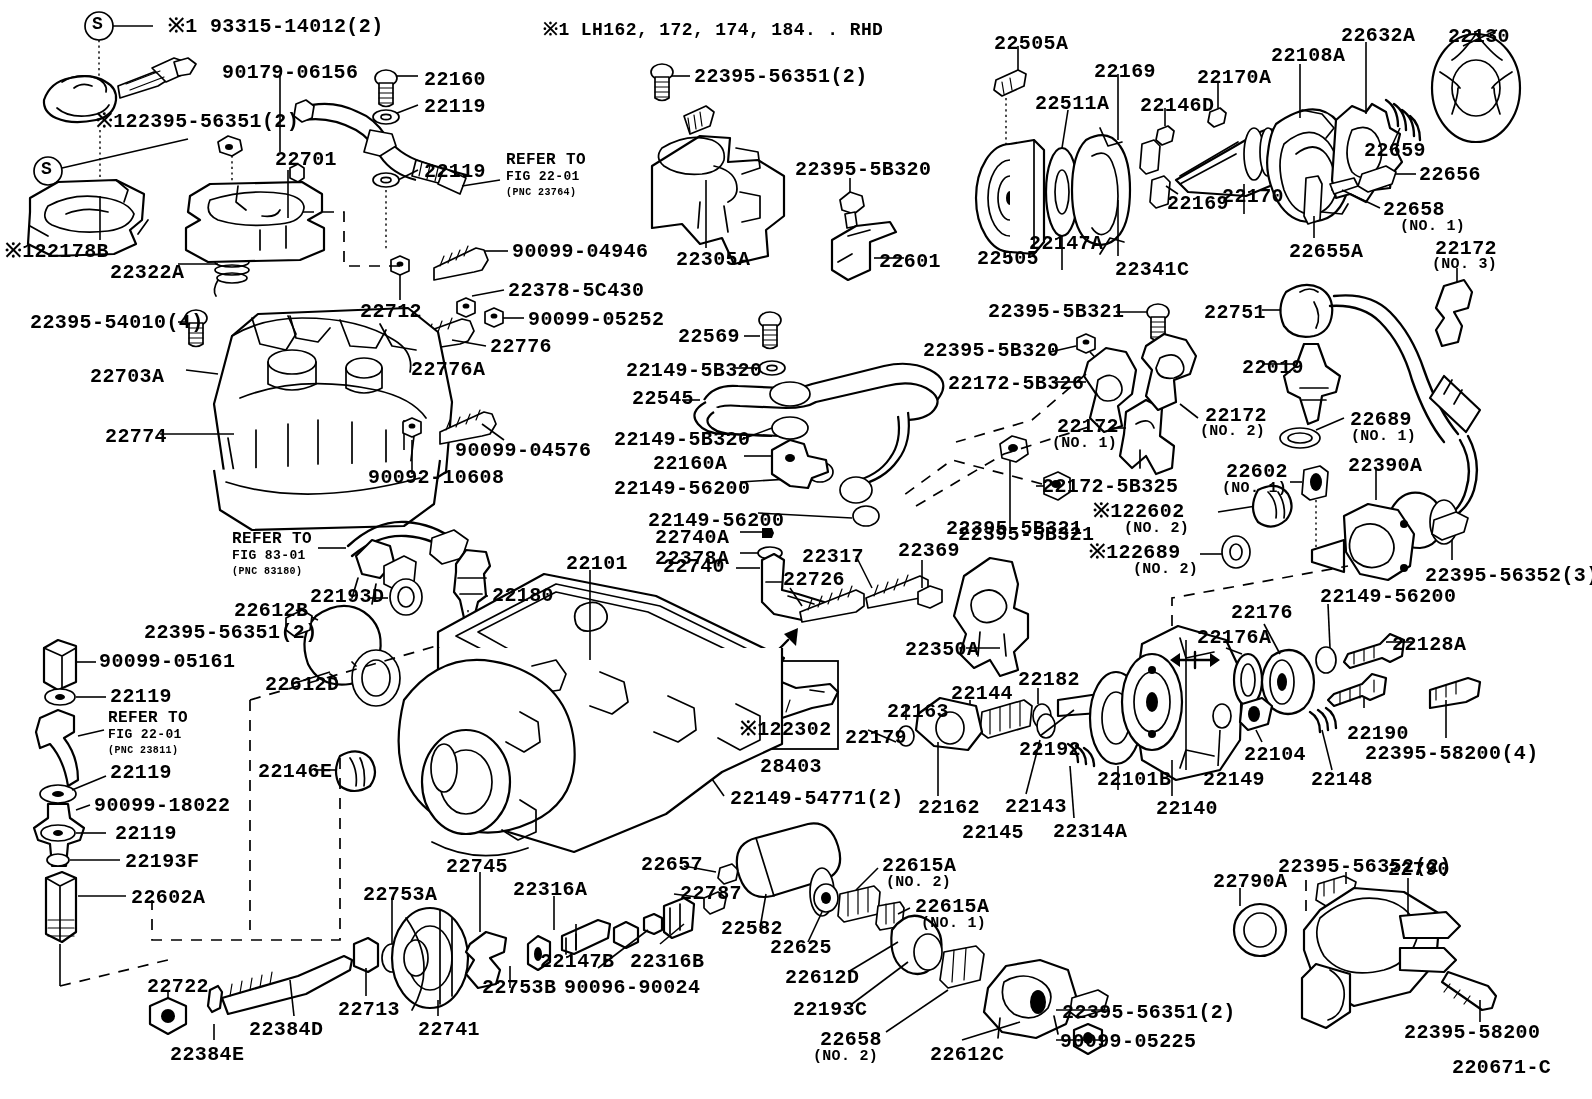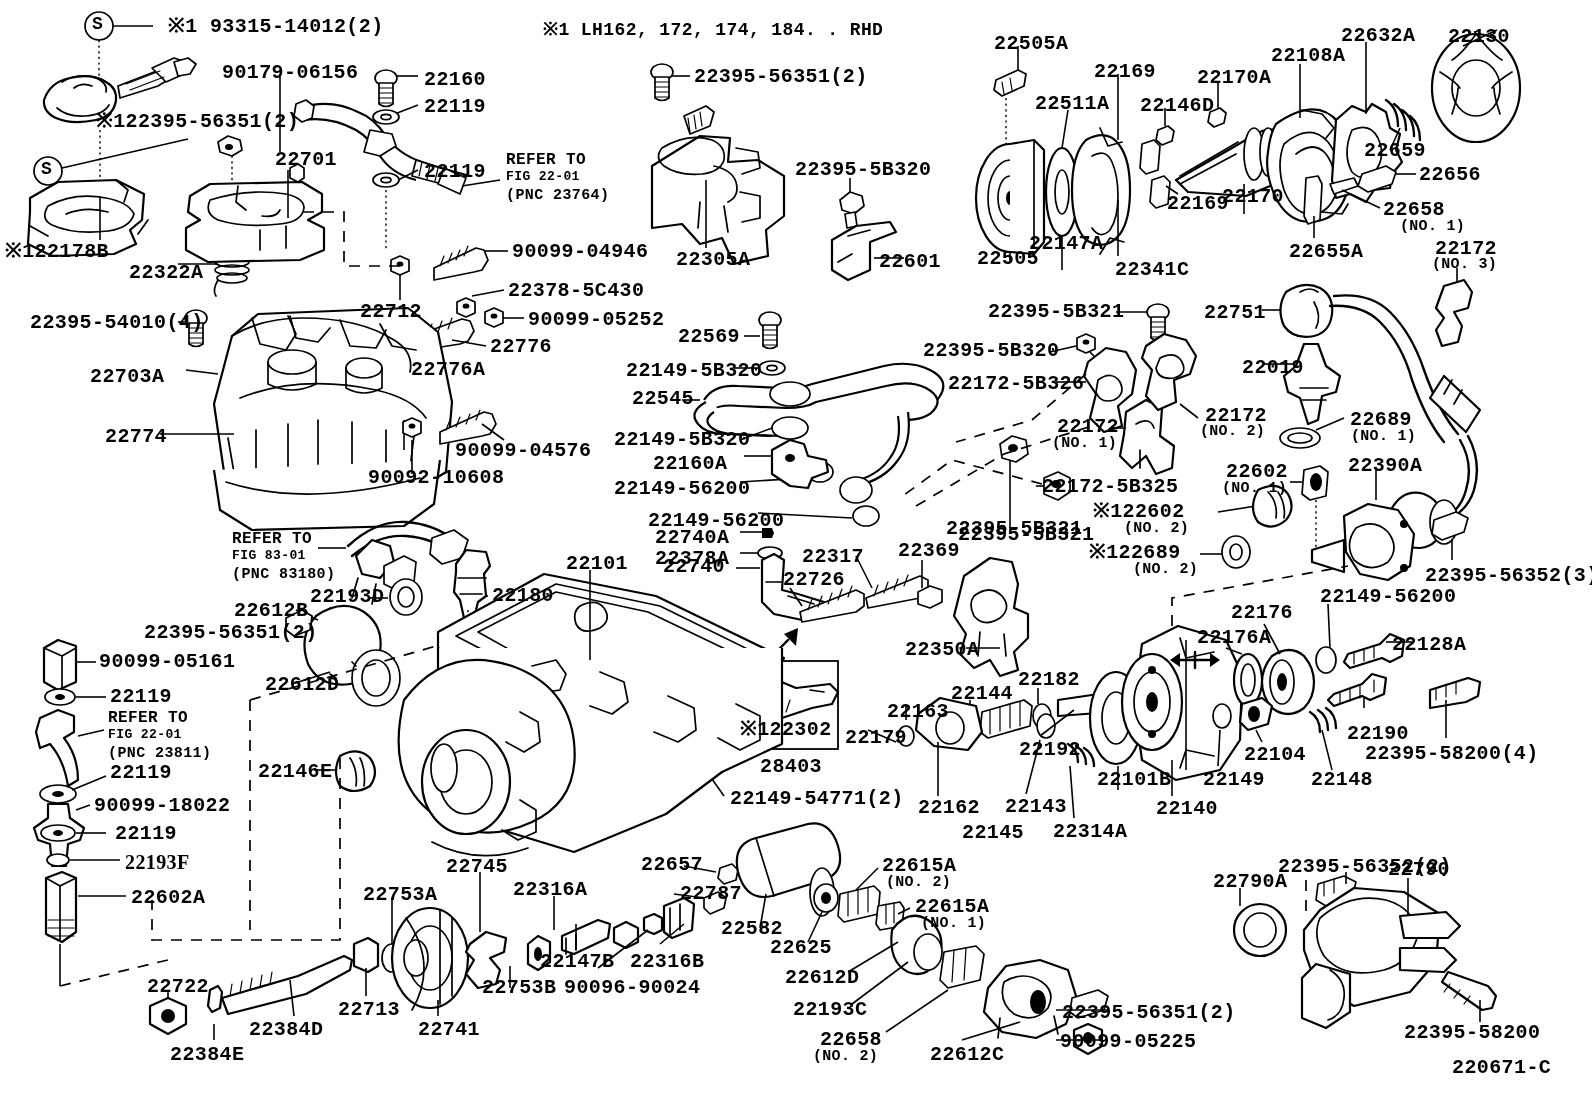--- a/index.html
+++ b/index.html
@@ -18,21 +18,21 @@
     font-weight:bold;
     color:#000;
     white-space:pre;
     line-height:1.04;
     letter-spacing:0.4px;
   }
   .s20{font-size:20px;}
   .s18{font-size:18px;}
   .s17{font-size:13px;}
   .s16{font-size:16px;}
-  .s15{font-size:15px;}
+  .s15{font-size:10px;}
   .sub{font-size:15px;font-weight:bold;letter-spacing:0.3px;}
 </style>
 </head>
 <body>
 
 <div id="sheet">
 
   <svg id="artlayer" viewBox="0 0 1592 1099" xmlns="http://www.w3.org/2000/svg">
     <defs>
       <style>
@@ -648,21 +648,21 @@
       <div class="lbl s20" style="left: 222px; top: 63px;">90179-06156</div>
       <div class="lbl s20" style="left: 96px; top: 112px;">※122395-56351(2)</div>
       <div class="lbl s20" style="left: 275px; top: 150px;">22701</div>
       <div class="lbl s20" style="left: 424px; top: 70px;">22160</div>
       <div class="lbl s20" style="left: 424px; top: 97px;">22119</div>
       <div class="lbl s16" style="left: 506px; top: 152px;">REFER TO</div>
       <div class="lbl s17" style="left: 506px; top: 170px;">FIG 22-01</div>
       <div class="lbl s15" style="left: 506px; top: 188px;">(PNC 23764)</div>
       <div class="lbl s20" style="left: 424px; top: 162px;">22119</div>
       <div class="lbl s20" style="left: 5px; top: 242px;">※122178B</div>
-      <div class="lbl s20" style="left: 110px; top: 263px; margin-left: 19px;">22322A</div>
+      <div class="lbl s20" style="left: 110px; top: 263px;">22322A</div>
       <div class="lbl s20" style="left: 30px; top: 313px;">22395-54010(4)</div>
       <div class="lbl s20" style="left: 90px; top: 367px;">22703A</div>
       <div class="lbl s20" style="left: 105px; top: 427px;">22774</div>
       <div class="lbl s20" style="left: 360px; top: 302px;">22712</div>
       <div class="lbl s20" style="left: 508px; top: 281px;">22378-5C430</div>
       <div class="lbl s20" style="left: 528px; top: 310px;">90099-05252</div>
       <div class="lbl s20" style="left: 490px; top: 337px;">22776</div>
       <div class="lbl s20" style="left: 411px; top: 360px;">22776A</div>
       <div class="lbl s20" style="left: 512px; top: 242px;">90099-04946</div>
       <div class="lbl s20" style="left: 455px; top: 441px;">90099-04576</div>
@@ -761,21 +761,21 @@
       <div class="lbl s20" style="left: 492px; top: 586px;">22180</div>
       <div class="lbl s20" style="left: 566px; top: 554px;">22101</div>
       <div class="lbl s20" style="left: 99px; top: 652px;">90099-05161</div>
       <div class="lbl s20" style="left: 110px; top: 687px;">22119</div>
       <div class="lbl s16" style="left: 108px; top: 710px;">REFER TO</div>
       <div class="lbl s17" style="left: 108px; top: 728px;">FIG 22-01</div>
       <div class="lbl s15" style="left: 108px; top: 746px;">(PNC 23811)</div>
       <div class="lbl s20" style="left: 110px; top: 763px;">22119</div>
       <div class="lbl s20" style="left: 94px; top: 796px;">90099-18022</div>
       <div class="lbl s20" style="left: 115px; top: 824px;">22119</div>
-      <div class="lbl s20" style="left: 125px; top: 852px; font-family: Liberation Serif, serif;">22193F</div>
+      <div class="lbl s20" style="left: 125px; top: 852px;">22193F</div>
       <div class="lbl s20" style="left: 131px; top: 888px;">22602A</div>
       <div class="lbl s20" style="left: 258px; top: 762px;">22146E</div>
       <div class="lbl s20" style="left: 147px; top: 977px;">22722</div>
       <div class="lbl s20" style="left: 249px; top: 1020px;">22384D</div>
       <div class="lbl s20" style="left: 170px; top: 1045px;">22384E</div>
       <div class="lbl s20" style="left: 338px; top: 1000px;">22713</div>
       <div class="lbl s20" style="left: 363px; top: 885px;">22753A</div>
       <div class="lbl s20" style="left: 418px; top: 1020px;">22741</div>
       <div class="lbl s20" style="left: 446px; top: 857px;">22745</div>
       <div class="lbl s20" style="left: 482px; top: 978px;">22753B</div>

